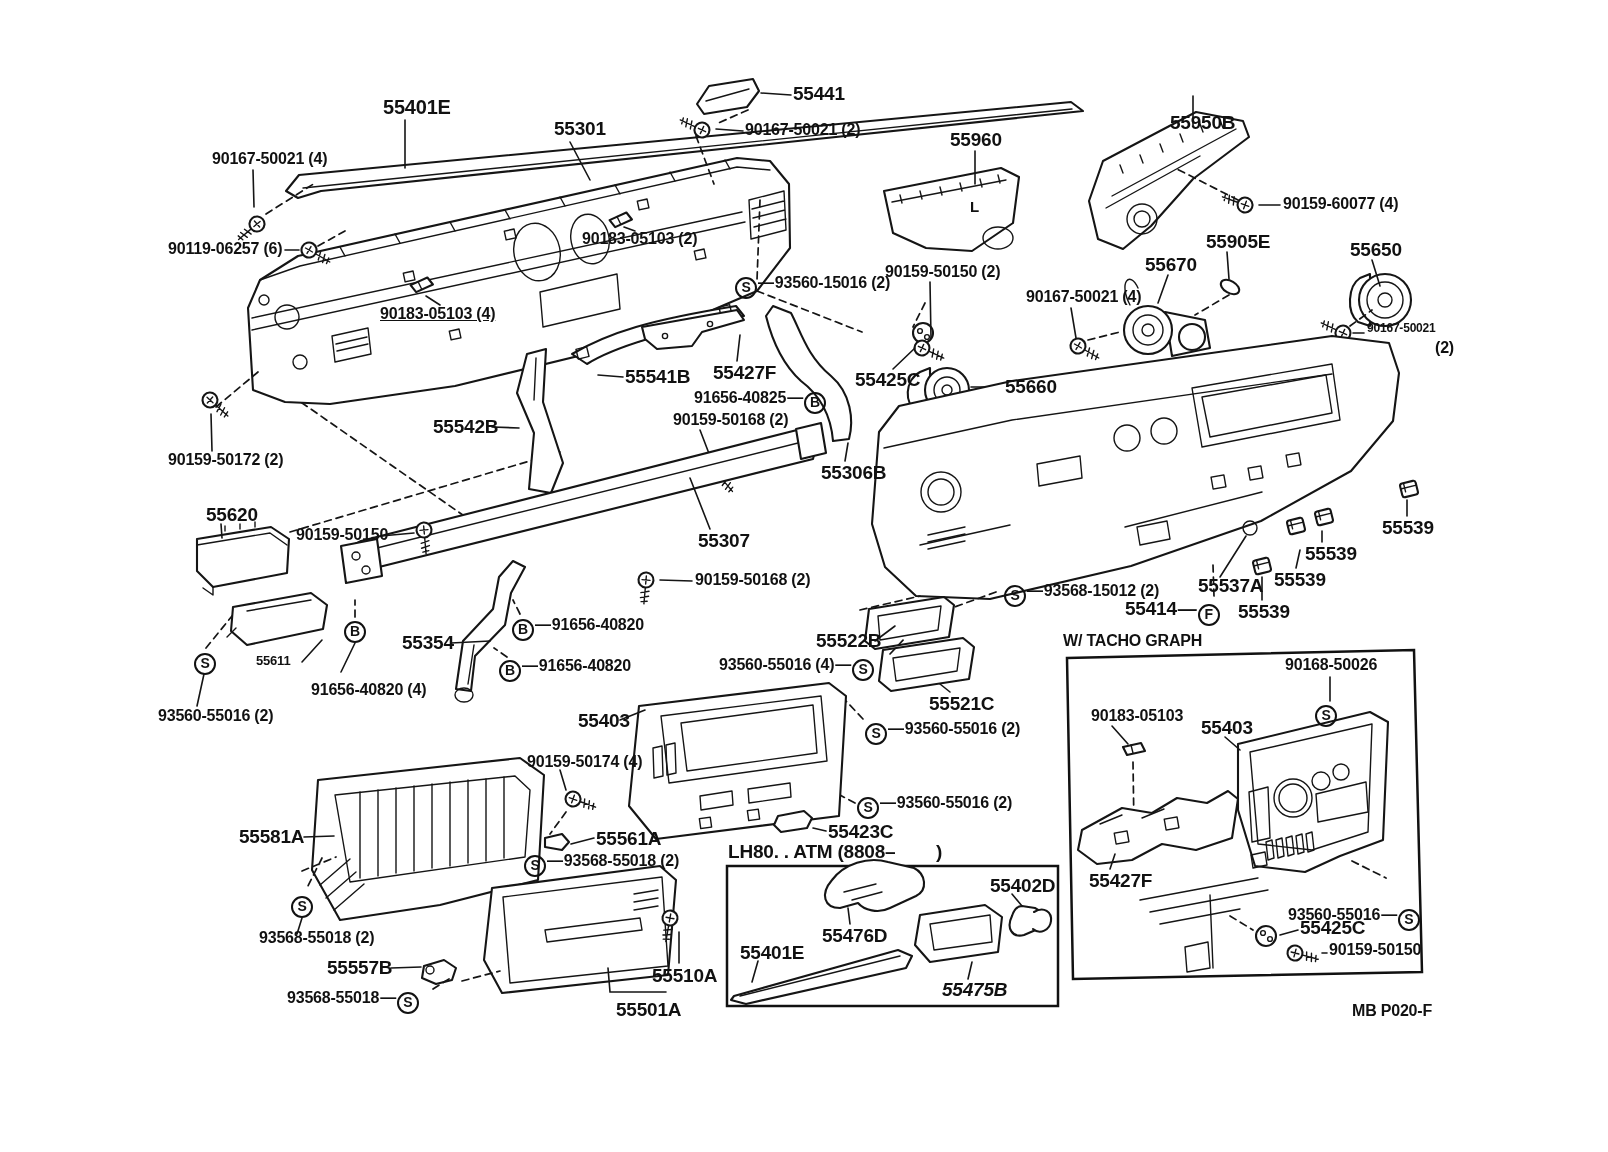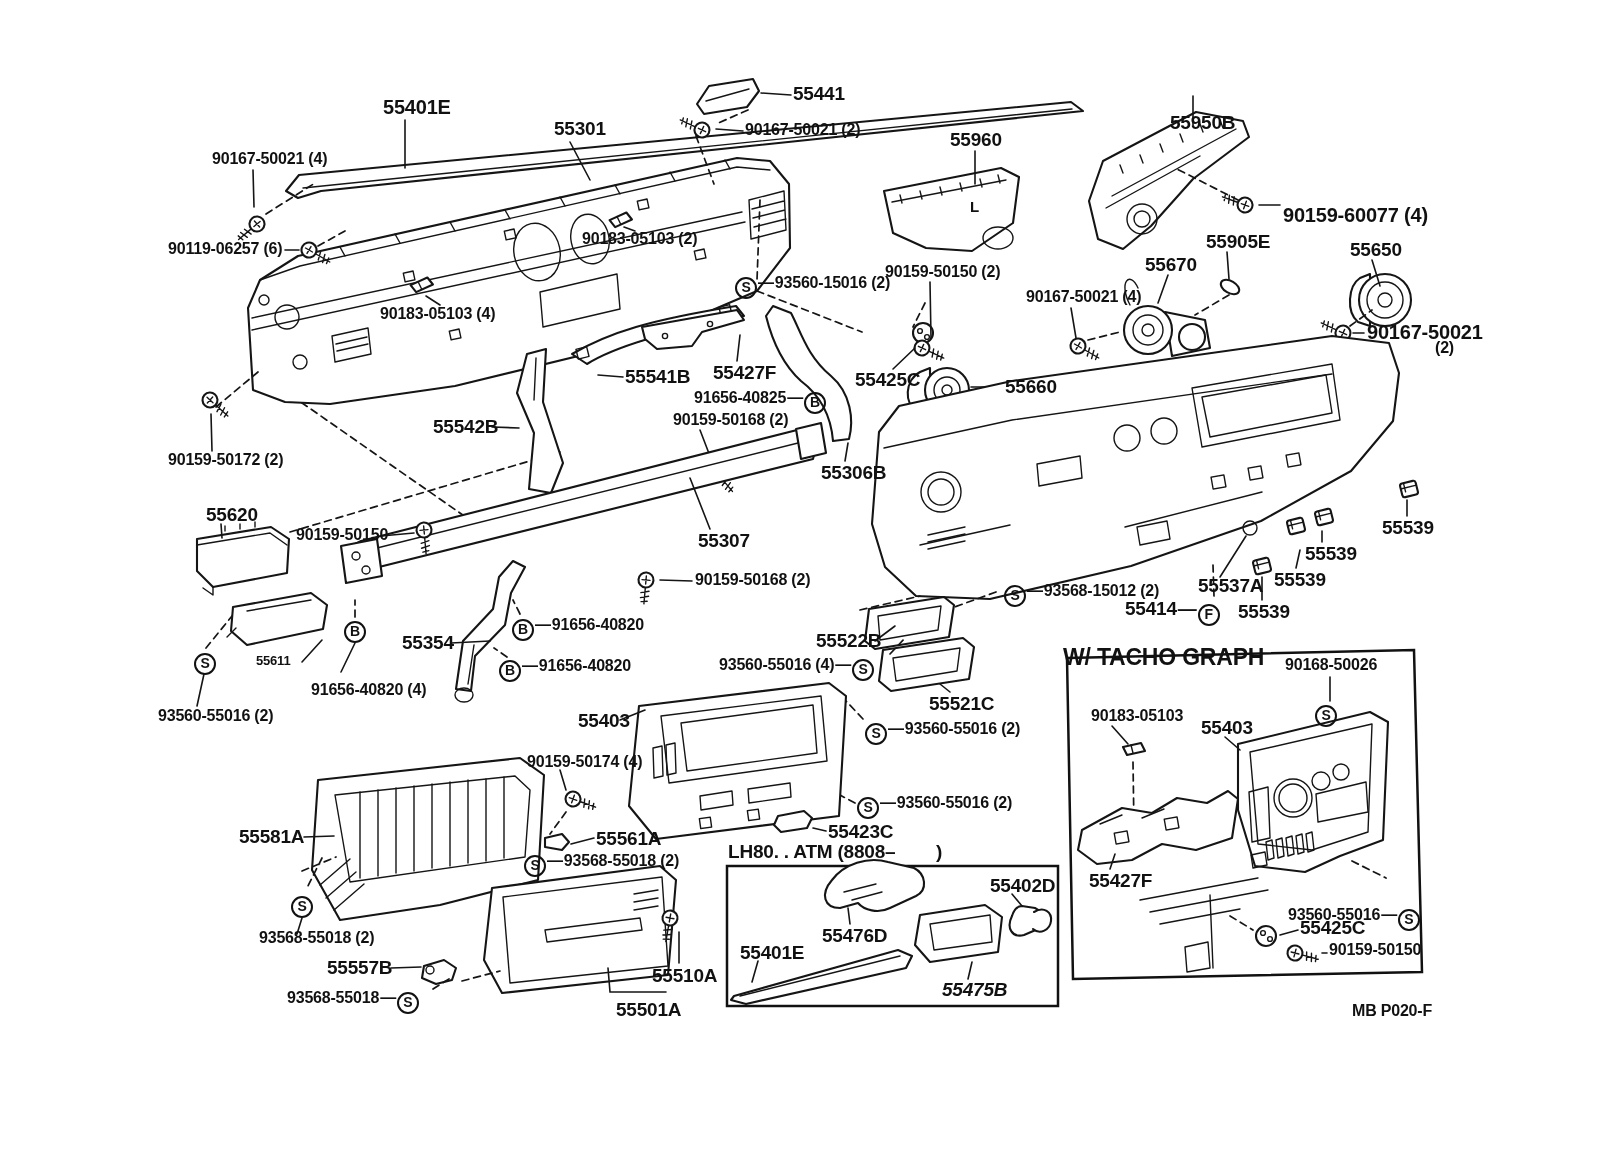--- a/index.html
+++ b/index.html
@@ -311,32 +311,32 @@
   </svg>
 
   <div id="labels">
       <div class="lbl" style="left: 383px; top: 97px; font-size: 20px;"><span>55401E</span></div>
       <div class="lbl" style="left: 212px; top: 151px; font-size: 16px;"><span>90167-50021 (4)</span></div>
       <div class="lbl" style="left: 554px; top: 119px; font-size: 19px;"><span>55301</span></div>
       <div class="lbl" style="left: 793px; top: 84px; font-size: 19px;"><span>55441</span></div>
       <div class="lbl" style="left: 745px; top: 122px; font-size: 16px;"><span>90167-50021 (2)</span></div>
       <div class="lbl" style="left: 168px; top: 241px; font-size: 16px;"><span>90119-06257 (6)</span></div>
       <div class="lbl" style="left: 582px; top: 231px; font-size: 16px;"><span>90183-05103 (2)</span></div>
-      <div class="lbl" style="left: 380px; top: 306px; font-size: 16px;"><span>90183-05103 (4)</span></div>
+      <div class="lbl" style="left: 380px; top: 306px; font-size: 16px; text-decoration: underline;"><span>90183-05103 (4)</span></div>
       <div class="lbl" style="left: 950px; top: 130px; font-size: 19px;"><span>55960</span></div>
       <div class="lbl" style="left: 970px; top: 199px; font-size: 15px;"><span>L</span></div>
       <div class="lbl" style="left: 1170px; top: 75px; font-size: 19px; margin-top: 38px;"><span>55950B</span></div>
-      <div class="lbl" style="left: 1283px; top: 205px; font-size: 20px;"><span>90159-60077 (4)</span></div>
+      <div class="lbl" style="left: 1283px; top: 196px; font-size: 16px;"><span>90159-60077 (4)</span></div>
       <div class="lbl" style="left: 1206px; top: 232px; font-size: 19px;"><span>55905E</span></div>
       <div class="lbl" style="left: 1350px; top: 240px; font-size: 19px;"><span>55650</span></div>
       <div class="lbl" style="left: 1145px; top: 255px; font-size: 19px;"><span>55670</span></div>
       <div class="lbl" style="left: 1026px; top: 289px; font-size: 16px;"><span>90167-50021 (4)</span></div>
       <div class="lbl" style="left: 885px; top: 264px; font-size: 16px;"><span>90159-50150 (2)</span></div>
       <div class="lbl" style="left: 735px; top: 275px; font-size: 16px;"><span class="circ">S</span><span class="dash">—</span><span>93560-15016 (2)</span></div>
-      <div class="lbl" style="left: 1367px; top: 322px; font-size: 20px;"><span>90167-50021</span></div>
+      <div class="lbl" style="left: 1367px; top: 322px; font-size: 12px;"><span>90167-50021</span></div>
       <div class="lbl" style="left: 1435px; top: 340px; font-size: 16px;"><span>(2)</span></div>
       <div class="lbl" style="left: 855px; top: 370px; font-size: 19px;"><span>55425C</span></div>
       <div class="lbl" style="left: 1005px; top: 377px; font-size: 19px;"><span>55660</span></div>
       <div class="lbl" style="left: 625px; top: 367px; font-size: 19px;"><span>55541B</span></div>
       <div class="lbl" style="left: 713px; top: 363px; font-size: 19px;"><span>55427F</span></div>
       <div class="lbl" style="left: 694px; top: 390px; font-size: 16px;"><span>91656-40825</span><span class="dash">—</span><span class="circ">B</span></div>
       <div class="lbl" style="left: 673px; top: 412px; font-size: 16px;"><span>90159-50168 (2)</span></div>
       <div class="lbl" style="left: 433px; top: 417px; font-size: 19px;"><span>55542B</span></div>
       <div class="lbl" style="left: 168px; top: 452px; font-size: 16px;"><span>90159-50172 (2)</span></div>
       <div class="lbl" style="left: 821px; top: 463px; font-size: 19px;"><span>55306B</span></div>
@@ -374,21 +374,21 @@
       <div class="lbl" style="left: 259px; top: 930px; font-size: 16px;"><span>93568-55018 (2)</span></div>
       <div class="lbl" style="left: 327px; top: 958px; font-size: 19px;"><span>55557B</span></div>
       <div class="lbl" style="left: 287px; top: 990px; font-size: 16px;"><span>93568-55018</span><span class="dash">—</span><span class="circ">S</span></div>
       <div class="lbl" style="left: 652px; top: 966px; font-size: 19px;"><span>55510A</span></div>
       <div class="lbl" style="left: 616px; top: 1000px; font-size: 19px;"><span>55501A</span></div>
       <div class="lbl" style="left: 728px; top: 842px; font-size: 19px;"><span>LH80. . ATM (8808–        )</span></div>
       <div class="lbl" style="left: 822px; top: 926px; font-size: 19px;"><span>55476D</span></div>
       <div class="lbl" style="left: 990px; top: 876px; font-size: 19px;"><span>55402D</span></div>
       <div class="lbl" style="left: 740px; top: 943px; font-size: 19px;"><span>55401E</span></div>
       <div class="lbl" style="left: 942px; top: 980px; font-size: 19px; font-style: italic;"><span>55475B</span></div>
-      <div class="lbl" style="left: 1063px; top: 633px; font-size: 23px; margin-top: 12px;"><span>W/ TACHO GRAPH</span></div>
+      <div class="lbl" style="left: 1063px; top: 633px; font-size: 16px;"><span>W/ TACHO GRAPH</span></div>
       <div class="lbl" style="left: 1285px; top: 657px; font-size: 16px;"><span>90168-50026</span></div>
       <div class="lbl" style="left: 1315px; top: 703px; font-size: 16px;"><span class="circ">S</span></div>
       <div class="lbl" style="left: 1091px; top: 708px; font-size: 16px;"><span>90183-05103</span></div>
       <div class="lbl" style="left: 1201px; top: 718px; font-size: 19px;"><span>55403</span></div>
       <div class="lbl" style="left: 1089px; top: 871px; font-size: 19px;"><span>55427F</span></div>
       <div class="lbl" style="left: 1288px; top: 907px; font-size: 16px;"><span>93560-55016</span><span class="dash">—</span><span class="circ">S</span></div>
       <div class="lbl" style="left: 1300px; top: 918px; font-size: 19px;"><span>55425C</span></div>
       <div class="lbl" style="left: 1329px; top: 942px; font-size: 16px;"><span>90159-50150</span></div>
       <div class="lbl" style="left: 1352px; top: 1003px; font-size: 16px;"><span>MB P020-F</span></div>
     </div>

